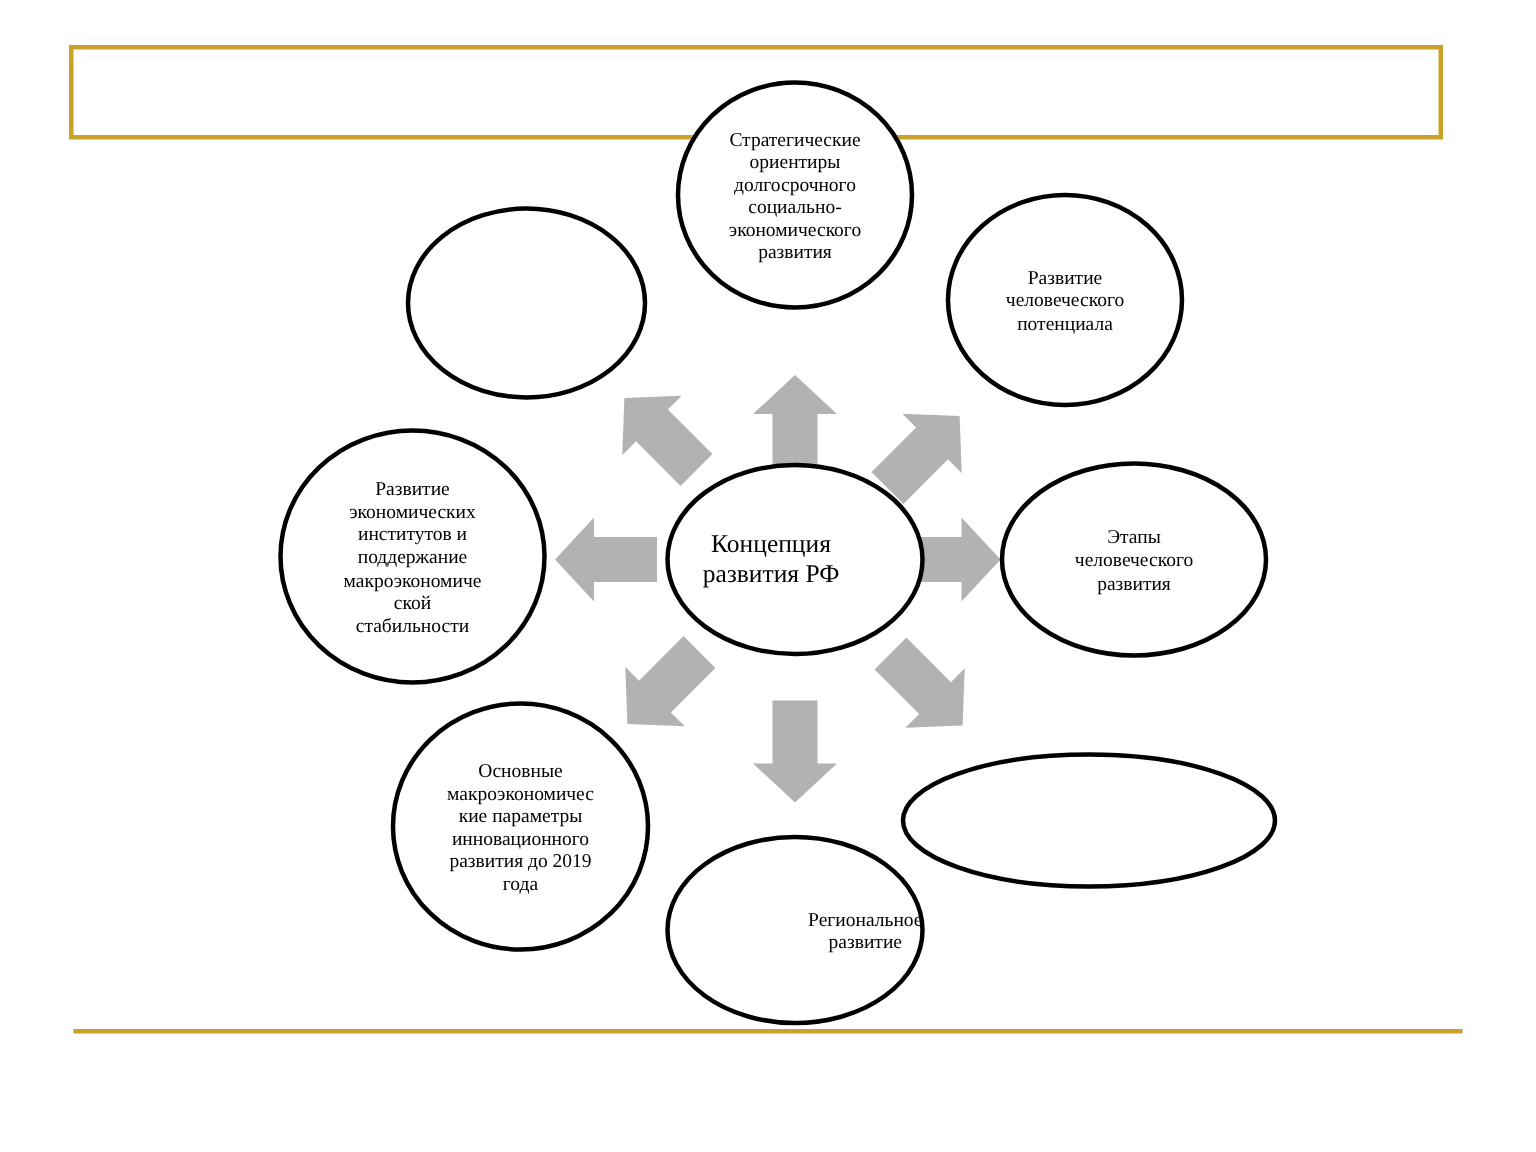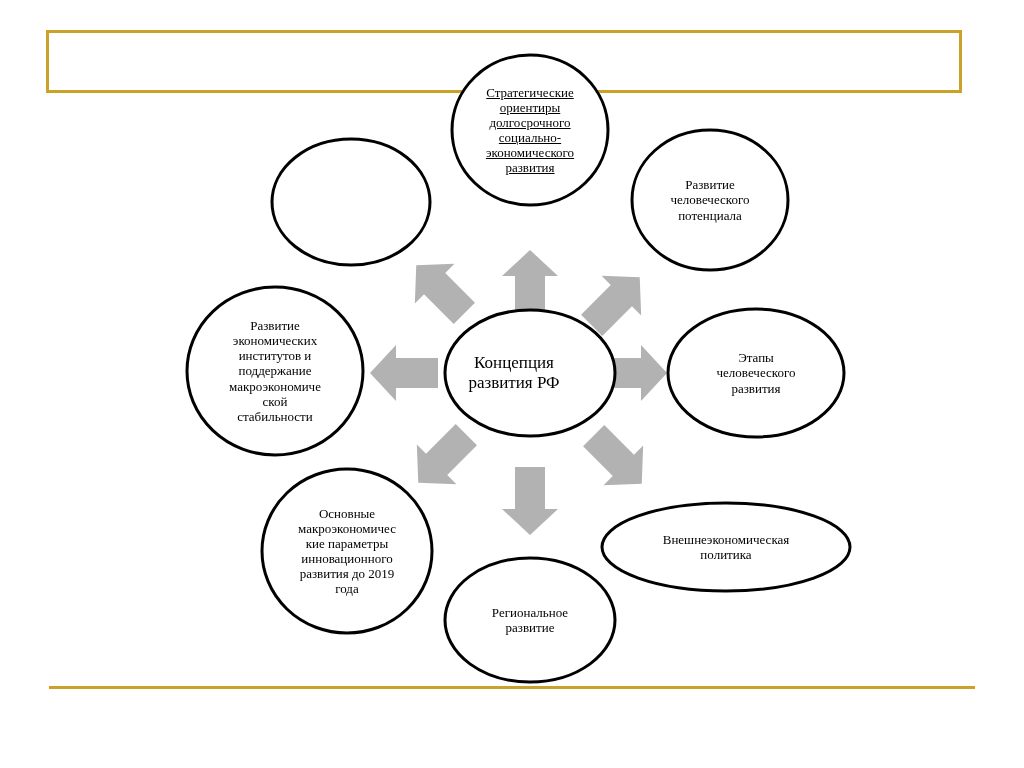--- a/index.html
+++ b/index.html
@@ -106,35 +106,33 @@
         <ellipse cx="530" cy="620" rx="85" ry="62" fill="#FFFFFF" stroke="#000000" stroke-width="3"></ellipse>
         <ellipse cx="347" cy="551" rx="85" ry="82" fill="#FFFFFF" stroke="#000000" stroke-width="3"></ellipse>
         <ellipse cx="275" cy="371" rx="88" ry="84" fill="#FFFFFF" stroke="#000000" stroke-width="3"></ellipse>
         <ellipse cx="351" cy="202" rx="79" ry="63" fill="#FFFFFF" stroke="#000000" stroke-width="3"></ellipse>
         <ellipse cx="530" cy="373" rx="85" ry="63" fill="#FFFFFF" stroke="#000000" stroke-width="3"></ellipse>
       </svg>
   </div>
 
   <div class="bottom-rule"></div>
 
-<div class="node-label" style="left: 452px; top: 55px; width: 156px; height: 150px; font-size: 13px; text-decoration: underline;"><span>Стратегические
+<div class="node-label" style="left: 452px; top: 55px; width: 156px; height: 150px; font-size: 13px;"><span>Стратегические
 ориентиры
 долгосрочного
 социально-
 экономического
 развития</span></div>
     <div class="node-label" style="left: 632px; top: 130px; width: 156px; height: 140px; font-size: 13px;"><span>Развитие
 человеческого
 потенциала</span></div>
     <div class="node-label" style="left: 668px; top: 309px; width: 176px; height: 128px; font-size: 13px;"><span>Этапы
 человеческого
 развития</span></div>
-    <div class="node-label" style="left: 602px; top: 503px; width: 248px; height: 88px; font-size: 13px;"><span>Внешнеэкономическая
-политика</span></div>
-    <div class="node-label" style="left: 445px; top: 558px; width: 170px; height: 124px; font-size: 13px;"><span>Региональное
+    <div class="node-label" style="left: 445px; top: 558px; width: 170px; height: 124px; font-size: 13px; justify-content: flex-end;"><span>Региональное
 развитие</span></div>
     <div class="node-label" style="left: 262px; top: 469px; width: 170px; height: 164px; font-size: 13px;"><span>Основные
 макроэкономичес
 кие параметры
 инновационного
 развития до 2019
 года</span></div>
     <div class="node-label" style="left: 187px; top: 287px; width: 176px; height: 168px; font-size: 13px;"><span>Развитие
 экономических
 институтов и

